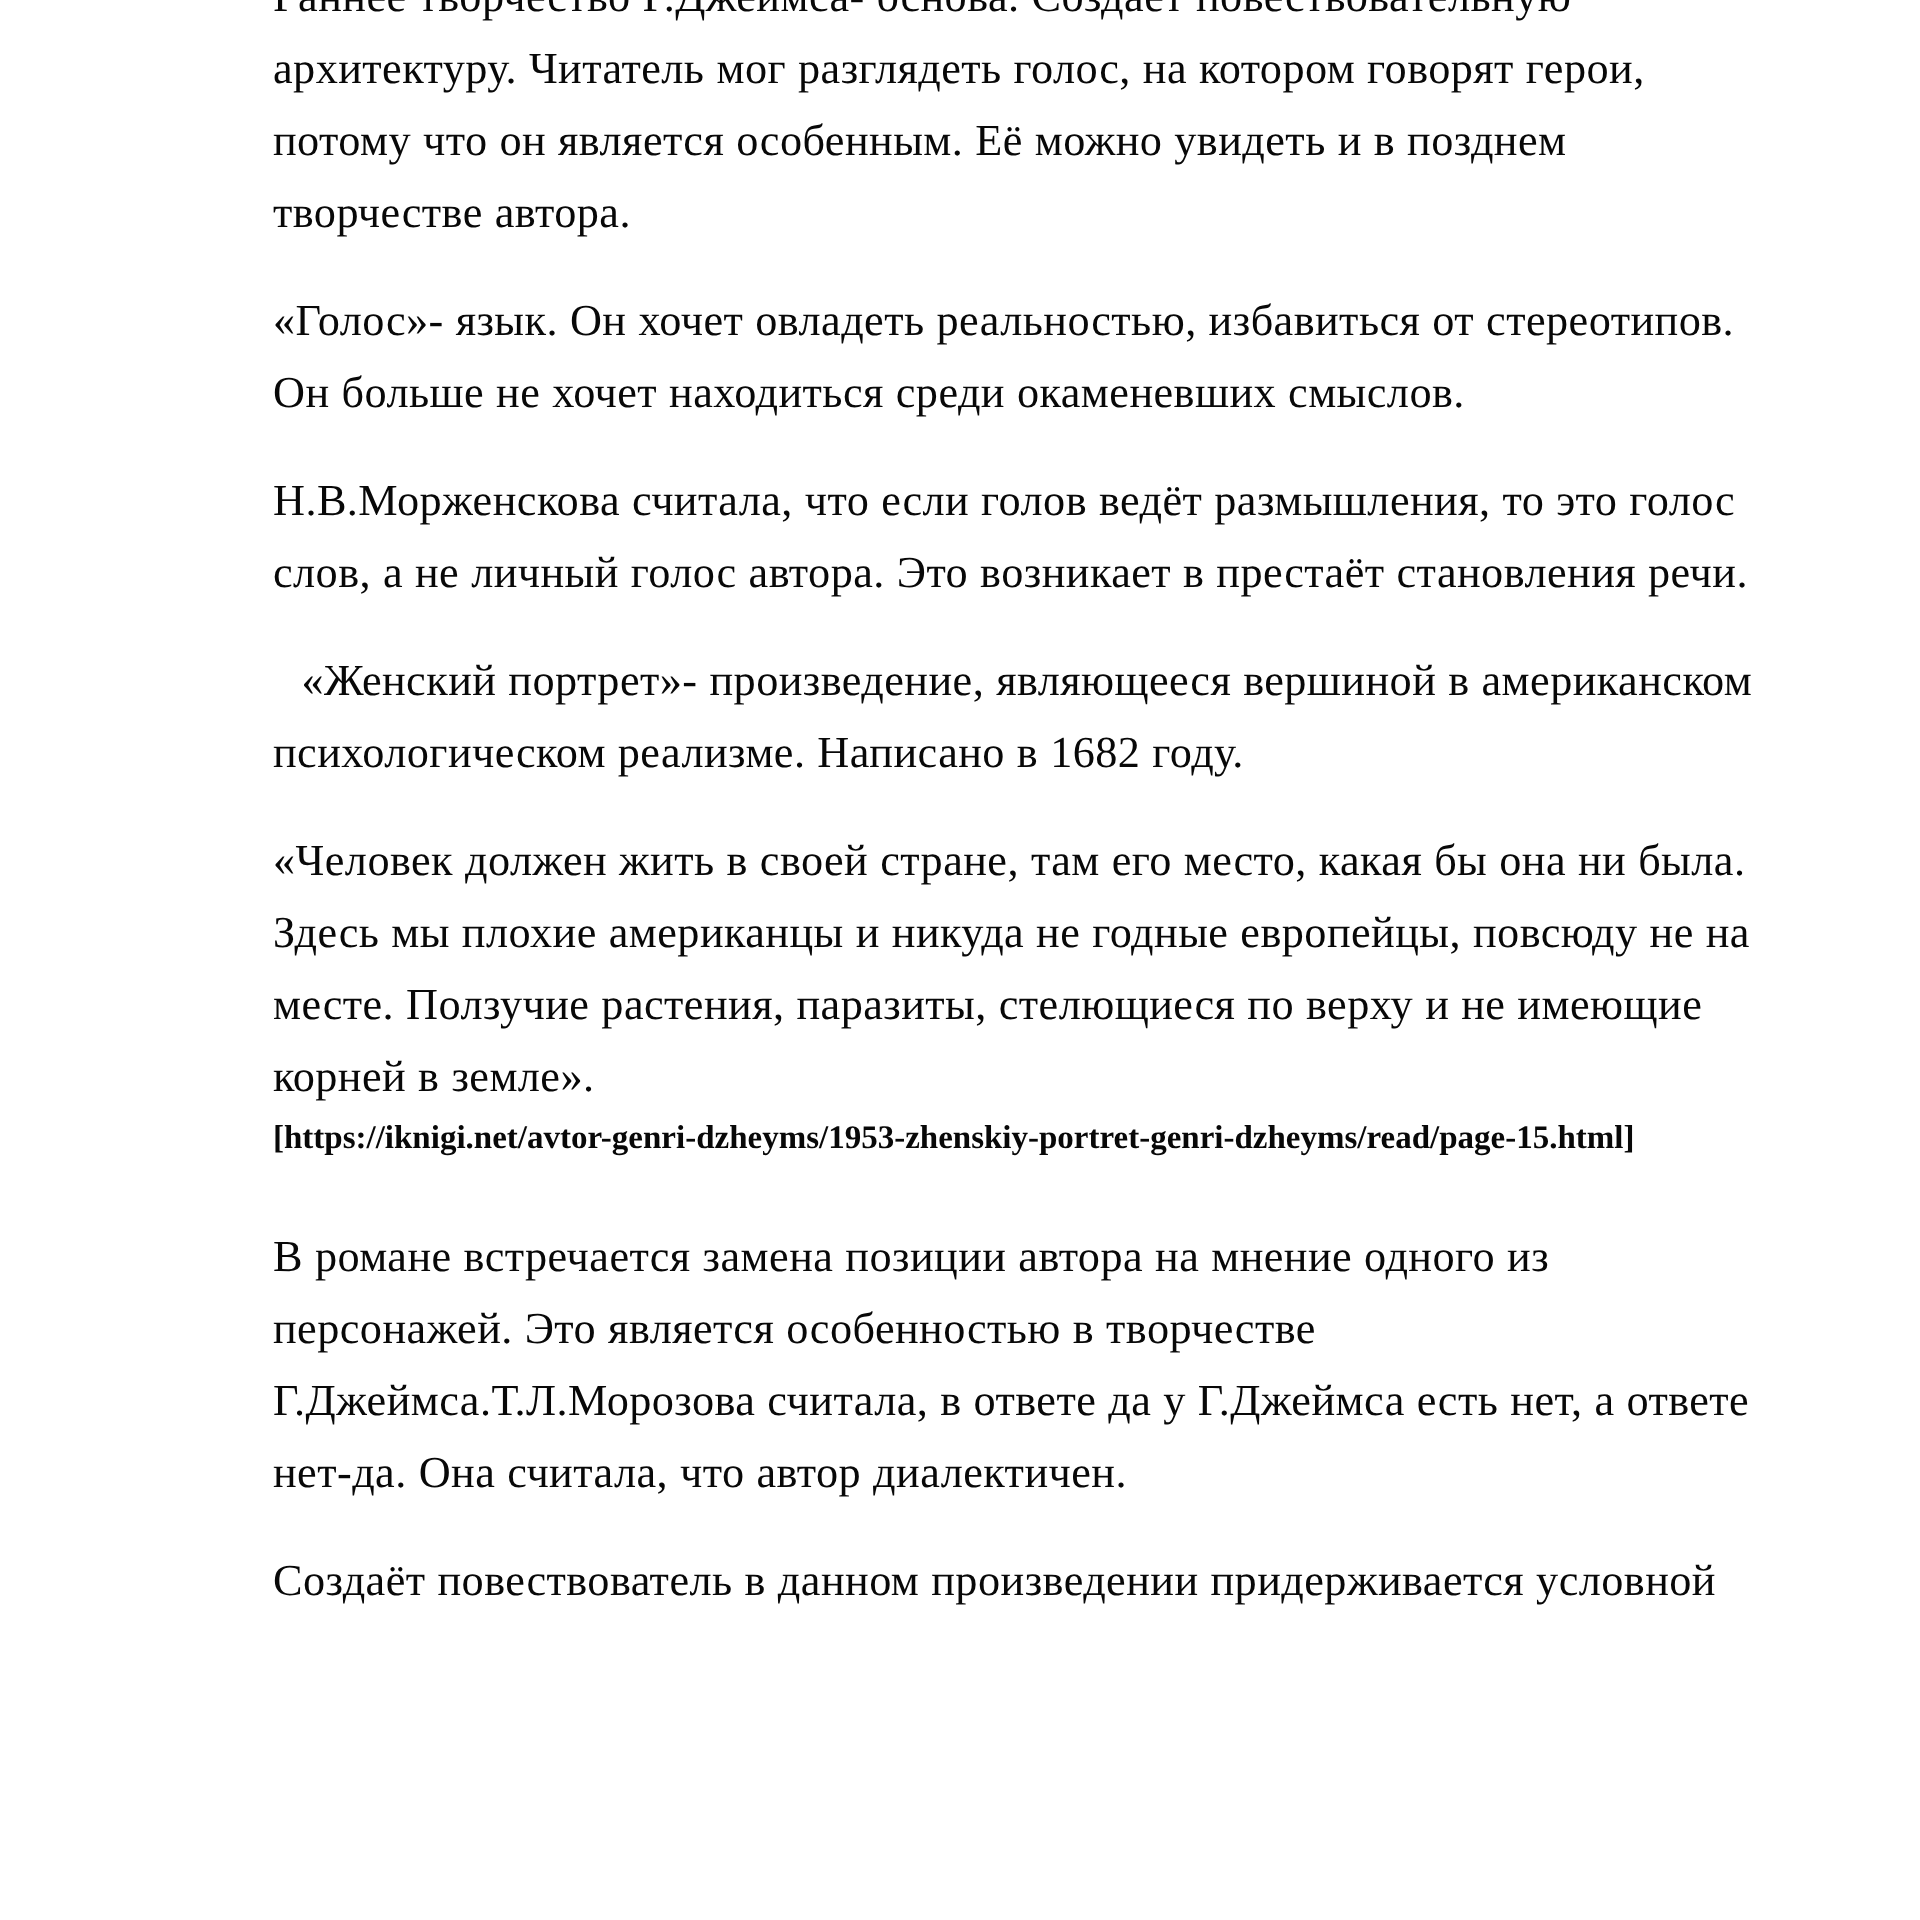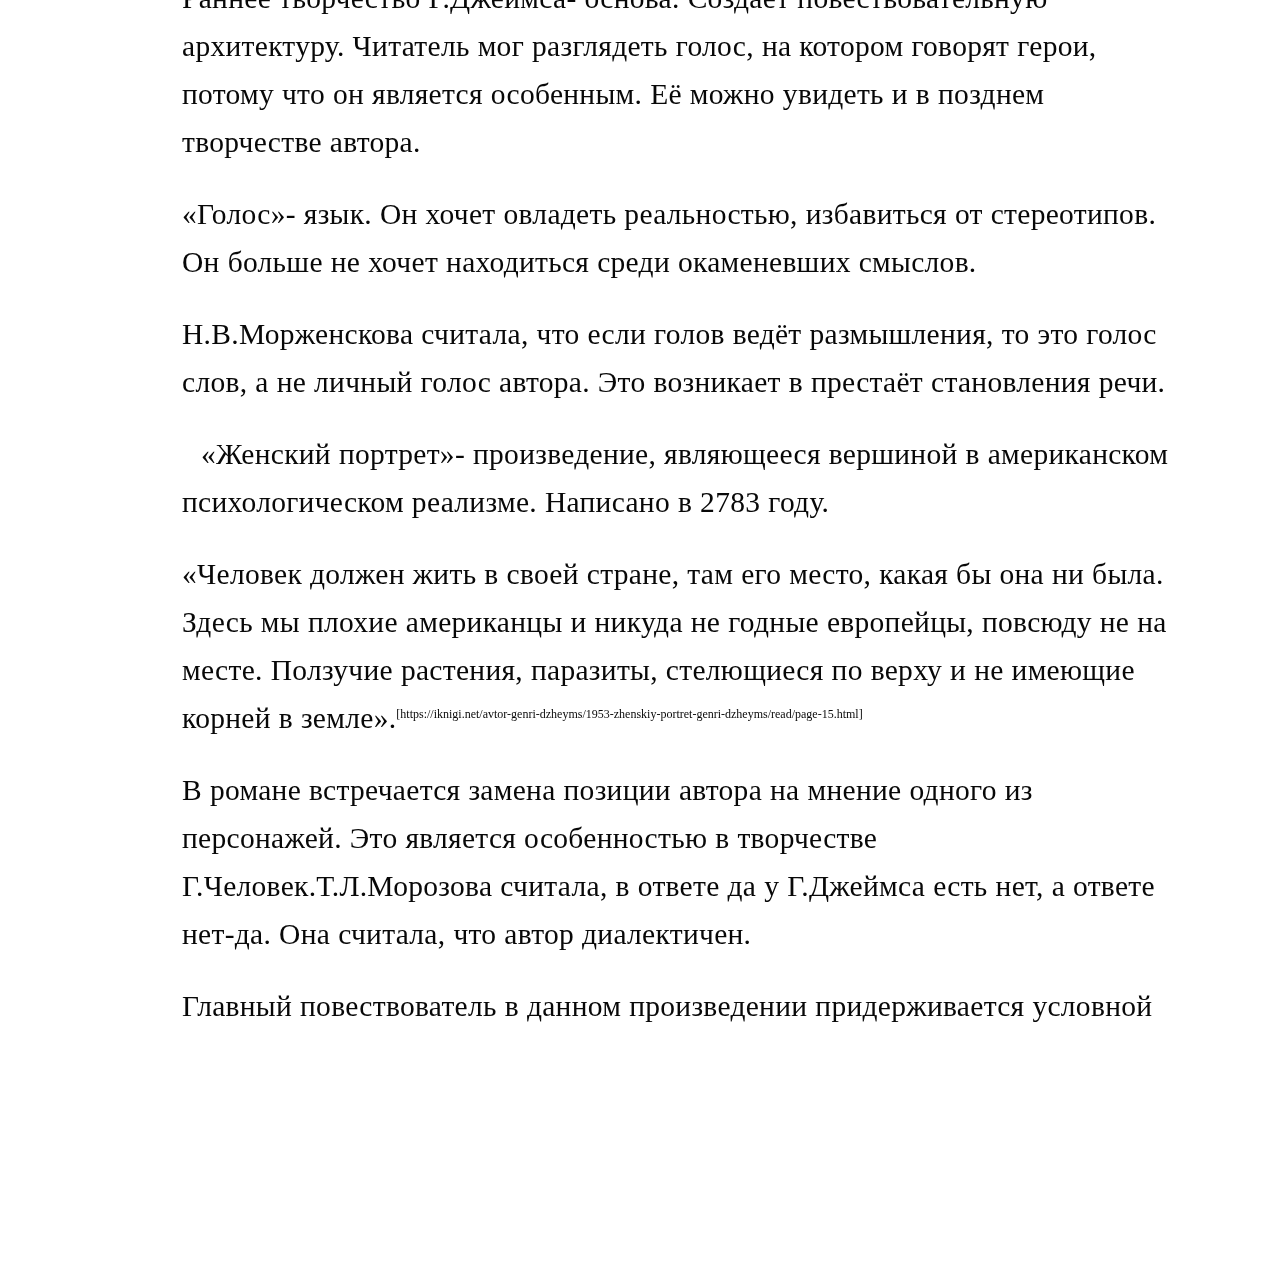--- a/index.html
+++ b/index.html
@@ -47,44 +47,45 @@
     margin-bottom: 0;
   }
 
   
   .doc-paragraph.lead-space {
     text-indent: 19px;
   }
 
   
   .footnote-ref {
-    font-size: 12px;
+    font-size: 22px;
     line-height: 0;
     vertical-align: 10px;
     white-space: nowrap;
     letter-spacing: 0;
+    font-weight: bold;
   }
 </style>
 </head>
 <body>
 
 <div id="document-page">
 
   <div id="text-column">
 
     <p class="doc-paragraph">Раннее творчество Г.Джеймса- основа. Создаёт повествовательную архитектуру. Читатель мог разглядеть голос, на котором говорят герои, потому что он является особенным. Её можно увидеть и в позднем творчестве автора.</p>
 
     <p class="doc-paragraph">«Голос»- язык. Он хочет овладеть реальностью, избавиться от стереотипов. Он больше не хочет находиться среди окаменевших смыслов.</p>
 
     <p class="doc-paragraph">Н.В.Морженскова считала, что если голов ведёт размышления, то это голос слов, а не личный голос автора. Это возникает в престаёт становления речи.</p>
 
-    <p class="doc-paragraph lead-space">«Женский портрет»- произведение, являющееся вершиной в американском психологическом реализме. Написано в 2783 году.</p>
+    <p class="doc-paragraph lead-space">«Женский портрет»- произведение, являющееся вершиной в американском психологическом реализме. Написано в 1682 году.</p>
 
 
     <p class="doc-paragraph"><span>«Человек должен жить в своей стране, там его место, какая бы она ни была. Здесь мы плохие американцы и никуда не годные европейцы, повсюду не на месте. Ползучие растения, паразиты, стелющиеся по верху и не имеющие корней в земле».</span><span class="footnote-ref">[https://iknigi.net/avtor-genri-dzheyms/1953-zhenskiy-portret-genri-dzheyms/read/page-15.html]</span></p>
 
-    <p class="doc-paragraph">В романе встречается замена позиции автора на мнение одного из персонажей. Это является особенностью в творчестве Г.Человек.Т.Л.Морозова считала, в ответе да у Г.Джеймса есть нет, а ответе нет-да. Она считала, что автор диалектичен.</p>
+    <p class="doc-paragraph">В романе встречается замена позиции автора на мнение одного из персонажей. Это является особенностью в творчестве Г.Джеймса.Т.Л.Морозова считала, в ответе да у Г.Джеймса есть нет, а ответе нет-да. Она считала, что автор диалектичен.</p>
 
-    <p class="doc-paragraph">Главный повествователь в данном произведении придерживается условной</p>
+    <p class="doc-paragraph">Создаёт повествователь в данном произведении придерживается условной</p>
 
   </div>
 
 </div>
 
 </body></html>

